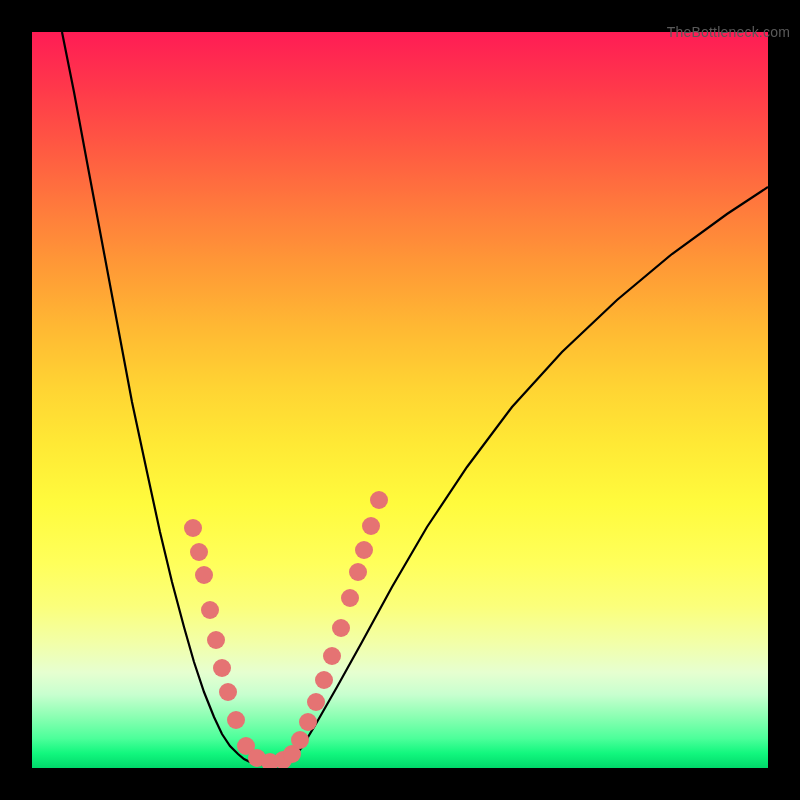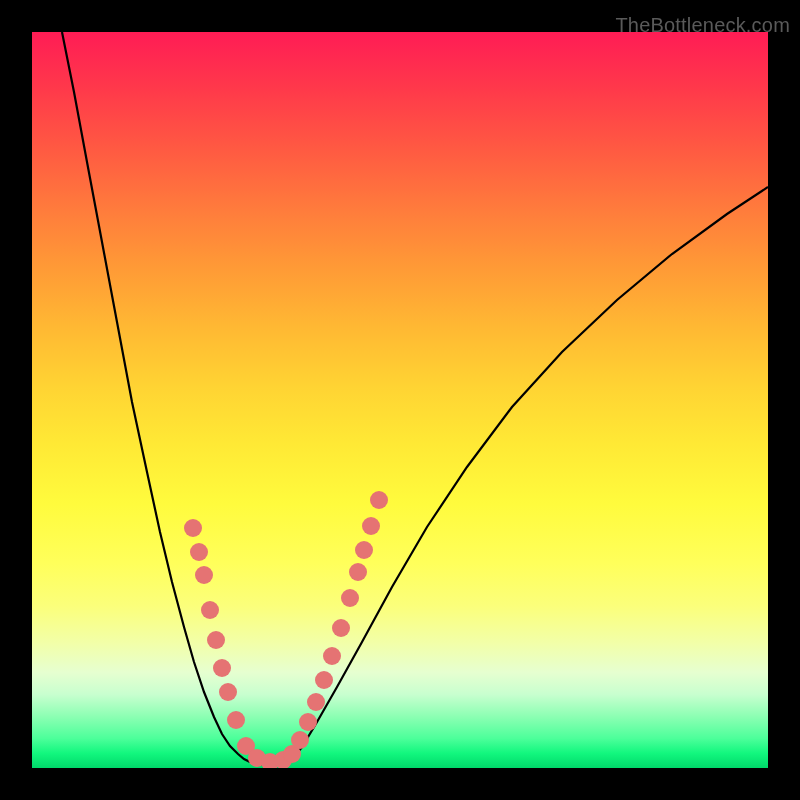--- a/index.html
+++ b/index.html
@@ -27,24 +27,24 @@
       #e6ffd0 87%,
       #c8ffcf 90%,
       #8cffb3 93%,
       #4cff9a 96%,
       #12f77e 98%,
       #00d86a 100%
     );
   }
   .watermark {
     position: absolute;
-    top: 14px;
+    top: 24px;
     right: 10px;
     font-family: Arial, Helvetica, sans-serif;
-    font-size: 20px;
+    font-size: 14px;
     color: #5a5a5a;
     letter-spacing: 0.2px;
     text-align: center;
   }
   .curve-svg {
     position: absolute;
     top: 32px;
     left: 32px;
     width: 736px;
     height: 736px;

